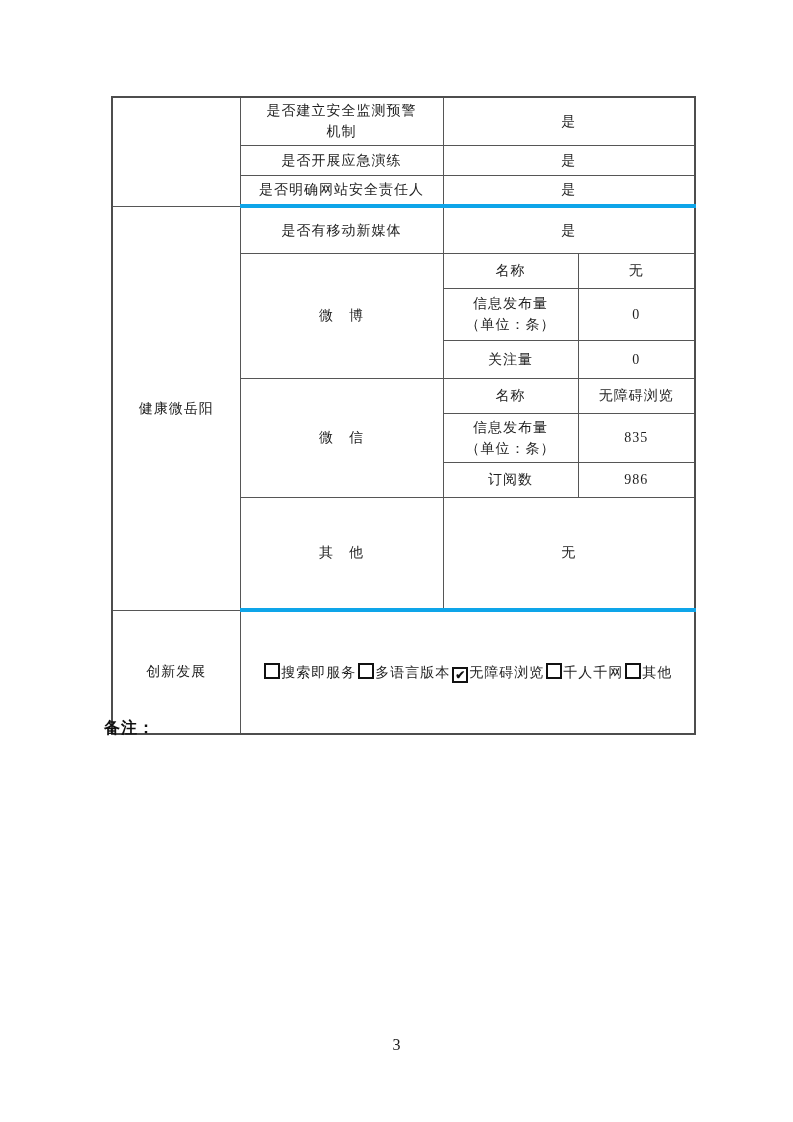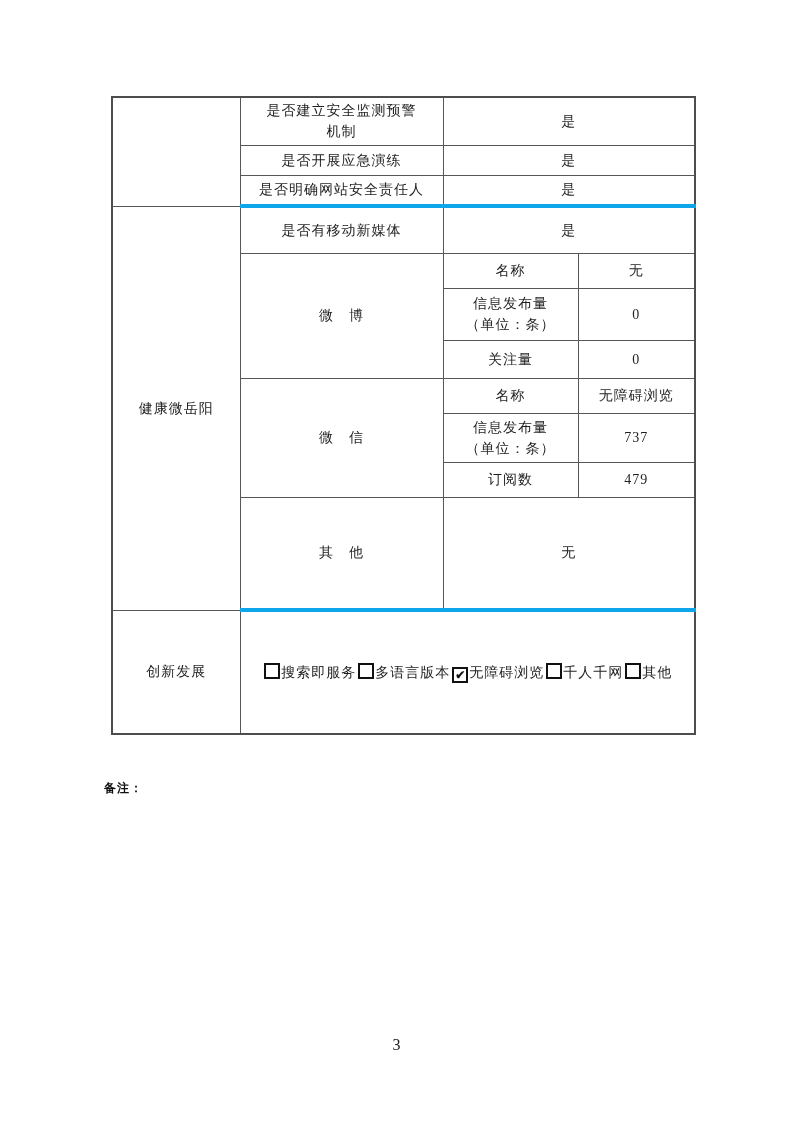--- a/index.html
+++ b/index.html
@@ -37,23 +37,23 @@
   .cb{
     display:inline-block;width:12px;height:12px;
     border:2px solid #111;background:#fff;
     margin:0 1px 0 2px;vertical-align:-2px;
     line-height:12px;text-align:center;
     font-size:12px;font-weight:bold;color:#111;
     letter-spacing:0;
   }
 
   .remarks{
-    position:absolute;left:104px;top:780px;
+    position:absolute;left:104px;top:718px;
     font-family:"Liberation Sans","DejaVu Sans",sans-serif;
-    font-weight:bold;font-size:12px;letter-spacing:1px;color:#111;
+    font-weight:bold;font-size:16px;letter-spacing:1px;color:#111;
   }
   .page-number{
     position:absolute;left:0;top:1036px;width:100%;
     text-align:center;font-size:16px;color:#222;
   }
 </style>
 </head>
 <body>
 
 <div class="page">
@@ -103,25 +103,25 @@
       </tr>
 
       <tr class="r8">
         <td rowspan="3">微　信</td>
         <td>名称</td>
         <td>无障碍浏览</td>
       </tr>
       <tr class="r9">
         <td class="prewrap">信息发布量
 （单位：条）</td>
-        <td>737</td>
+        <td>835</td>
       </tr>
       <tr class="r10">
         <td>订阅数</td>
-        <td>479</td>
+        <td>986</td>
       </tr>
 
       <tr class="r11 sec-end">
         <td>其　他</td>
         <td colspan="2">无</td>
       </tr>
 
       <tr class="r12">
         <td>创新发展</td>
         <td colspan="3" class="cb-row"><span class="cb"></span><span>搜索即服务</span><span class="cb"></span><span>多语言版本</span><span class="cb">✔</span><span>无障碍浏览</span><span class="cb"></span><span>千人千网</span><span class="cb"></span><span>其他</span></td>

